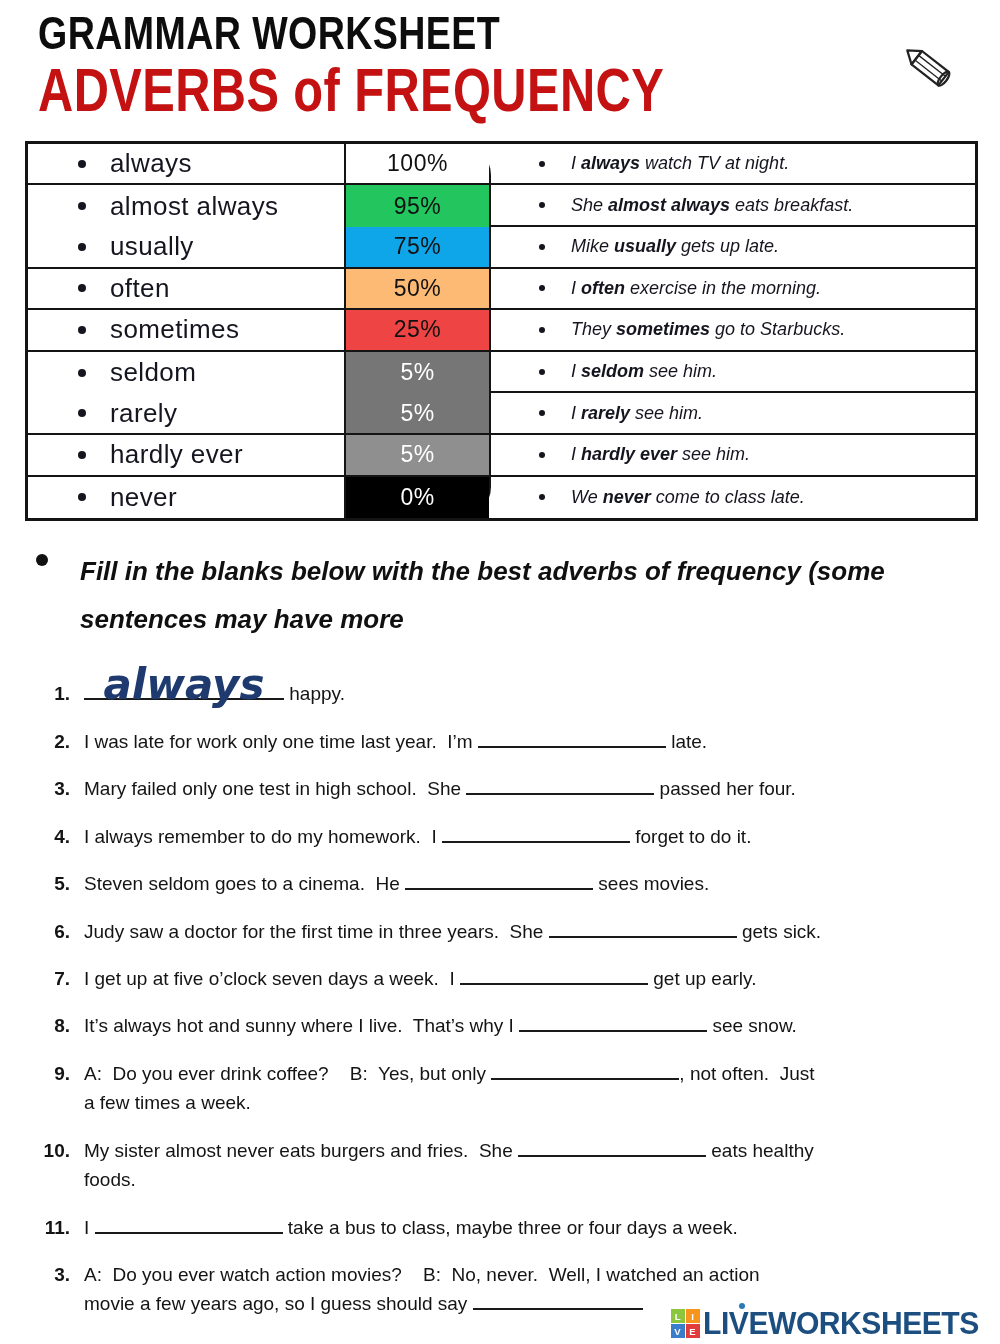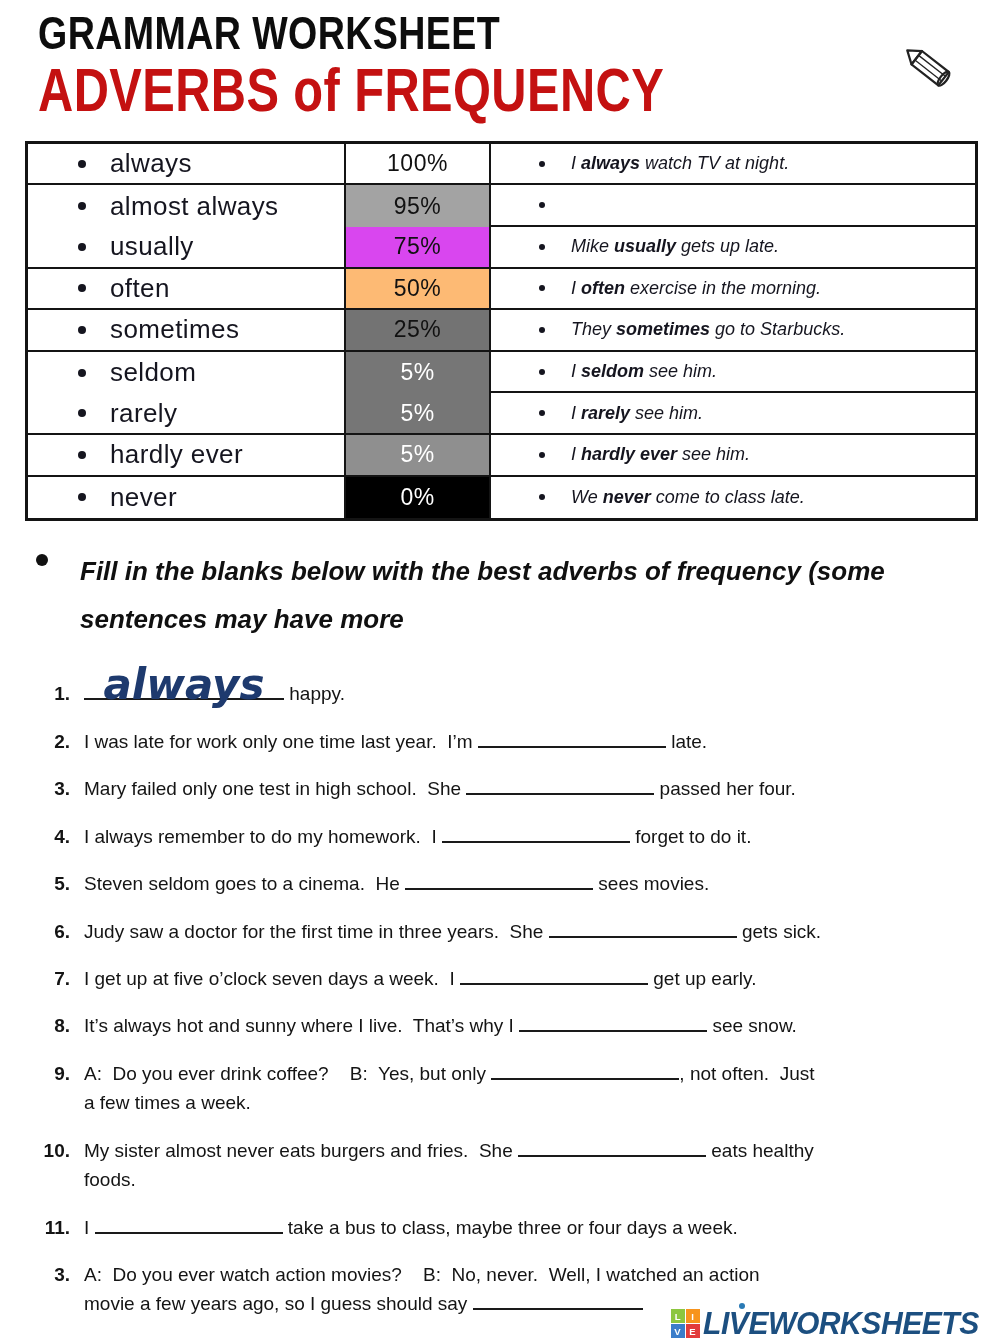--- a/index.html
+++ b/index.html
@@ -11,21 +11,21 @@
   .t1{font-size:47px;font-weight:800;line-height:1.06;color:#0d0d0d;
       letter-spacing:0.5px;transform:scaleX(0.80);transform-origin:left top;white-space:nowrap;}
   .t2{font-size:61px;font-weight:800;line-height:1.0;color:#c41111;margin-top:2px;
       letter-spacing:0.5px;transform:scaleX(0.80);transform-origin:left top;white-space:nowrap;}
   .pencil{position:absolute;top:40px;right:34px;}
 
   
   .freq-table{display:flex;margin:20px 0 0 25px;width:953px;border:3px solid #141414;box-sizing:border-box;background:#fff;}
   .col{display:flex;flex-direction:column;}
   .col-adverb{width:316px;border-right:2.5px solid #141414;}
-  .col-percent{width:143px;border-right:2.5px solid #141414;}
+  .col-percent{width:143px;border-right:2.5px solid #141414;border-radius:31px;}
   .col-example{flex:1;}
   .cell{height:41.6px;box-sizing:border-box;border-bottom:2.5px solid #141414;display:flex;align-items:center;}
   .cell.no-line{border-bottom:none;}
   .col .cell:last-child{border-bottom:none;}
   .adverb-cell{padding-left:50px;font-size:26px;letter-spacing:0.4px;color:#15151f;}
   .adverb-cell .dot{width:8px;height:8px;border-radius:50%;background:#15151f;margin-right:24px;flex:0 0 auto;}
   .percent-cell{justify-content:center;font-size:23px;letter-spacing:0.5px;}
   .example-cell{padding-left:48px;font-size:18px;font-style:italic;color:#15151f;}
   .example-cell .dot{width:6px;height:6px;border-radius:50%;background:#15151f;margin-right:26px;flex:0 0 auto;}
   .ex-text{white-space:pre-wrap;}
@@ -47,21 +47,21 @@
   .answer{position:absolute;left:0;right:0;bottom:-8px;text-align:center;
           font-family:"DejaVu Sans",sans-serif;font-style:italic;font-weight:700;
           font-size:42px;color:#1e3a6e;line-height:1;}
 
   
   .footer{position:absolute;right:4px;bottom:2px;display:flex;align-items:center;}
   .squares{display:grid;grid-template-columns:14px 14px;grid-auto-rows:14px;gap:1px;margin-right:3px;}
   .sq{color:#fff;font-size:9.5px;font-weight:700;display:flex;align-items:center;justify-content:center;
       font-family:"Liberation Sans",sans-serif;}
   .sq-l{background:#8cc63f;} .sq-i{background:#f7941d;} .sq-v{background:#3a7dca;} .sq-e{background:#e23b3b;}
-  .wordmark-wrap{position:relative;font-style:italic;}
+  .wordmark-wrap{position:relative;}
   .wordmark{font-size:32px;font-weight:800;color:#1c4f80;letter-spacing:-0.5px;
             transform:scaleX(0.94);transform-origin:left center;display:inline-block;white-space:nowrap;}
   .vdot{position:absolute;width:6px;height:6px;border-radius:50%;background:#2a7ab5;left:36px;top:-2px;}
 </style>
 </head>
 <body>
 
 <div class="page">
 
   <div class="header">
@@ -118,30 +118,30 @@
       <div class="cell adverb-cell">
           <span class="dot"></span>
           <span>never</span>
         </div>
     </div>
 
     <div class="col col-percent">
       <div class="cell percent-cell" style="background:#ffffff;color:#111111">
           <span>100%</span>
         </div>
-      <div class="cell percent-cell no-line" style="background:#a3a3a3;color:#111111">
+      <div class="cell percent-cell no-line" style="background:#22c55e;color:#111111">
           <span>95%</span>
         </div>
-      <div class="cell percent-cell" style="background:#d946ef;color:#111111">
+      <div class="cell percent-cell" style="background:#0ea5e9;color:#111111">
           <span>75%</span>
         </div>
       <div class="cell percent-cell" style="background:#fdba74;color:#111111">
           <span>50%</span>
         </div>
-      <div class="cell percent-cell" style="background:#737373;color:#111111">
+      <div class="cell percent-cell" style="background:#ef4444;color:#111111">
           <span>25%</span>
         </div>
       <div class="cell percent-cell no-line" style="background:#767676;color:#ffffff">
           <span>5%</span>
         </div>
       <div class="cell percent-cell" style="background:#767676;color:#ffffff">
           <span>5%</span>
         </div>
       <div class="cell percent-cell" style="background:#8f8f8f;color:#ffffff">
           <span>5%</span>
@@ -151,20 +151,21 @@
         </div>
     </div>
 
     <div class="col col-example">
       <div class="cell example-cell">
           <span class="dot"></span>
           <span class="ex-text"><span>I </span><b>always</b><span> watch TV at night.</span></span>
         </div>
       <div class="cell example-cell">
           <span class="dot"></span>
+          <span class="ex-text"><span>She </span><b>almost always</b><span> eats breakfast.</span></span>
         </div>
       <div class="cell example-cell">
           <span class="dot"></span>
           <span class="ex-text"><span>Mike </span><b>usually</b><span> gets up late.</span></span>
         </div>
       <div class="cell example-cell">
           <span class="dot"></span>
           <span class="ex-text"><span>I </span><b>often</b><span> exercise in the morning.</span></span>
         </div>
       <div class="cell example-cell">

